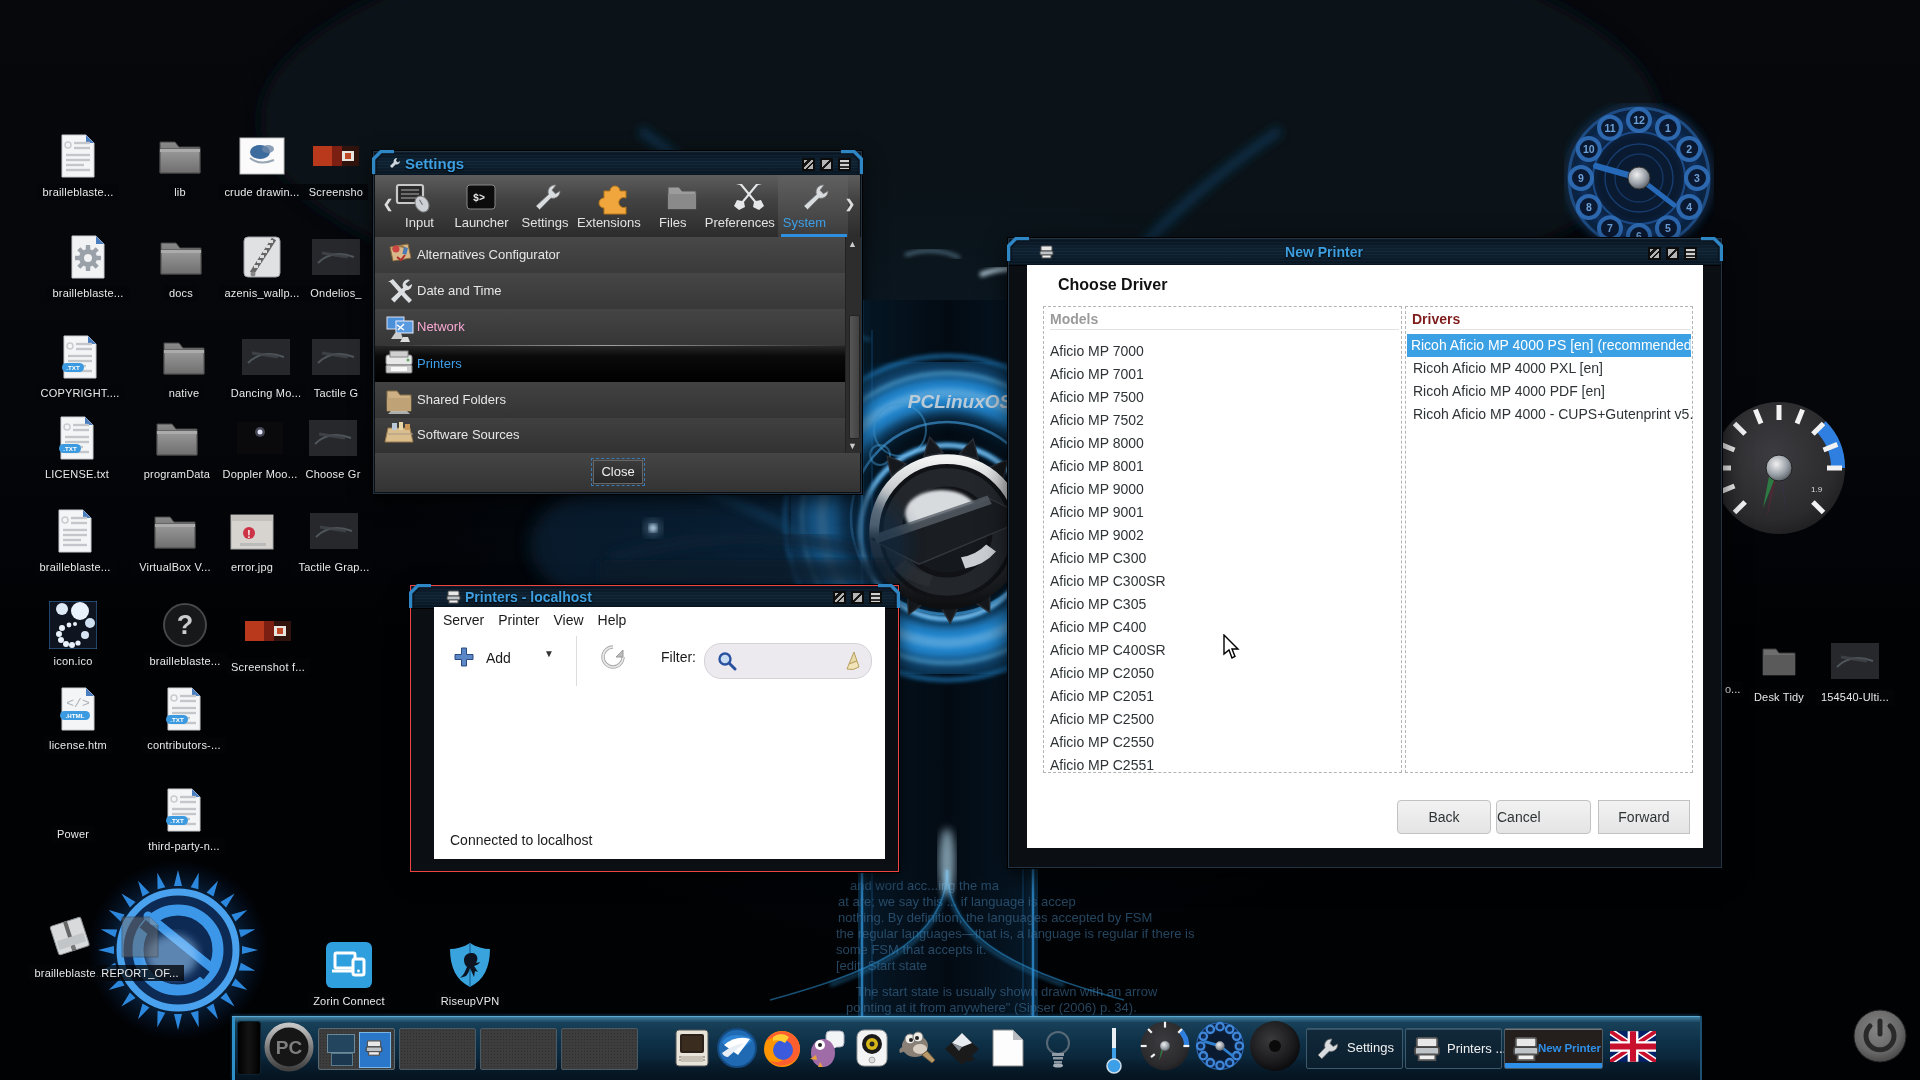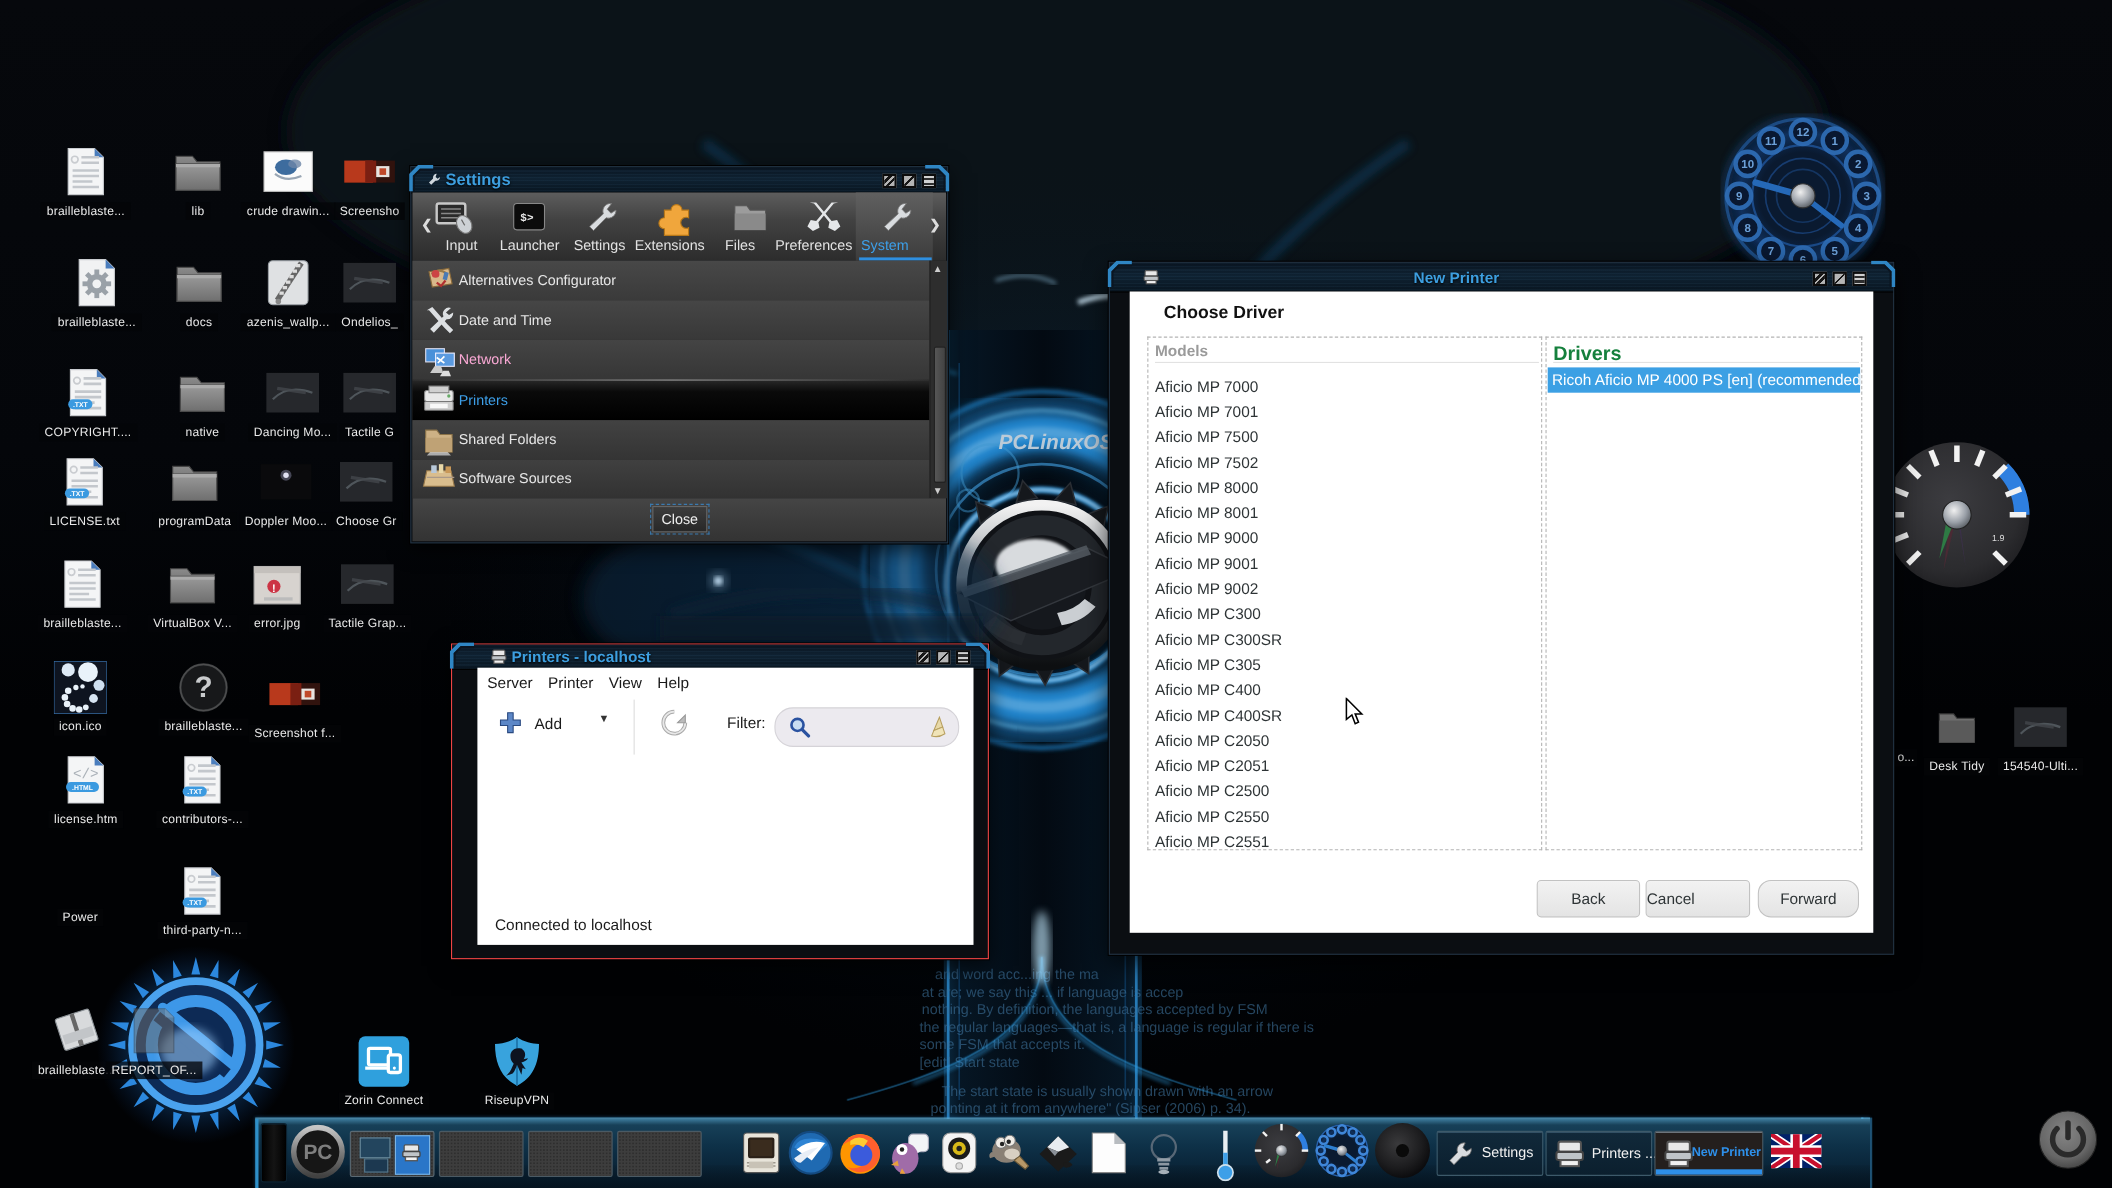--- a/index.html
+++ b/index.html
@@ -732,27 +732,28 @@
         </div>
  </div>
  <div class="abs" style="left:18px;top:26px;width:676px;height:583px;background:#fff;color:#2e3436">
   <div class="abs" style="left:31px;top:11px;font-size:16px;font-weight:bold;color:#111">Choose Driver</div>
   <div class="abs" style="left:16px;top:41px;width:357px;height:465px;border:1px dashed #b4b4b4">
    <div class="abs" style="left:6px;top:4px;font-size:14px;font-weight:bold;color:#9a9a9a">Models</div>
    <div class="abs" style="left:6px;right:2px;top:22px;border-top:1px solid #e2e2e2"></div>
    <div class="abs" style="left:6px;top:33px;font-size:14px;line-height:23px;color:#2e3436">Aficio MP 7000<br>Aficio MP 7001<br>Aficio MP 7500<br>Aficio MP 7502<br>Aficio MP 8000<br>Aficio MP 8001<br>Aficio MP 9000<br>Aficio MP 9001<br>Aficio MP 9002<br>Aficio MP C300<br>Aficio MP C300SR<br>Aficio MP C305<br>Aficio MP C400<br>Aficio MP C400SR<br>Aficio MP C2050<br>Aficio MP C2051<br>Aficio MP C2500<br>Aficio MP C2550<br>Aficio MP C2551</div>
   </div>
   <div class="abs" style="left:378px;top:41px;width:286px;height:465px;border:1px dashed #b4b4b4">
-   <div class="abs" style="left:6px;top:4px;font-size:18px;font-weight:bold;color:#15803d">Drivers</div>
+   <div class="abs" style="left:6px;top:4px;font-size:14px;font-weight:bold;color:#7f1d1d">Drivers</div>
    <div class="abs" style="left:6px;right:2px;top:22px;border-top:1px solid #e2e2e2"></div>
    <div class="abs" style="left:1px;top:27px;width:284px;height:23px;background:#3ca0e4;color:#fff;font-size:14px;line-height:23px;white-space:nowrap;overflow:hidden">&nbsp;Ricoh Aficio MP 4000 PS [en] (recommended)</div>
+   <div class="abs" style="left:7px;top:50px;font-size:14px;line-height:23px;color:#2e3436;white-space:nowrap">Ricoh Aficio MP 4000 PXL [en]<br>Ricoh Aficio MP 4000 PDF [en]<br>Ricoh Aficio MP 4000 - CUPS+Gutenprint v5.</div>
   </div>
   <div class="abs" style="left:370px;top:535px;width:92px;height:32px;background:linear-gradient(#f2f2f2,#e4e4e4);border:1px solid #c2c2c2;border-radius:4px;text-align:center;line-height:32px;font-size:14px">Back</div>
   <div class="abs" style="left:469px;top:535px;width:93px;height:32px;background:linear-gradient(#f2f2f2,#e4e4e4);border:1px solid #c2c2c2;border-radius:4px;text-align:left;line-height:32px;font-size:14px">Cancel</div>
-  <div class="abs" style="left:571px;top:535px;width:90px;height:32px;background:linear-gradient(#f2f2f2,#e4e4e4);border:1px solid #c2c2c2;border-radius:12px;text-align:center;line-height:32px;font-size:14px">Forward</div>
+  <div class="abs" style="left:571px;top:535px;width:90px;height:32px;background:linear-gradient(#f2f2f2,#e4e4e4);border:1px solid #c2c2c2;border-radius:0;text-align:center;line-height:32px;font-size:14px">Forward</div>
  </div>
 </div>
 <svg class="abs" style="left:1222px;top:634px;z-index:30" width="20" height="26" viewBox="0 0 20 26">
       <path d="M2 1 L2 20 L7 16 L10 24 L13 22.5 L10 15 L16 15 Z" fill="#fff" stroke="#000" stroke-width="1.4"></path>
     </svg>
 
 <svg class="abs" style="left:1564px;top:103px;z-index:1" width="150" height="150" viewBox="0 0 150 150">
 <defs>
         <radialGradient id="ckg" cx="50%" cy="50%" r="50%">
           <stop offset="55%" stop-color="#0a1a30"></stop>

